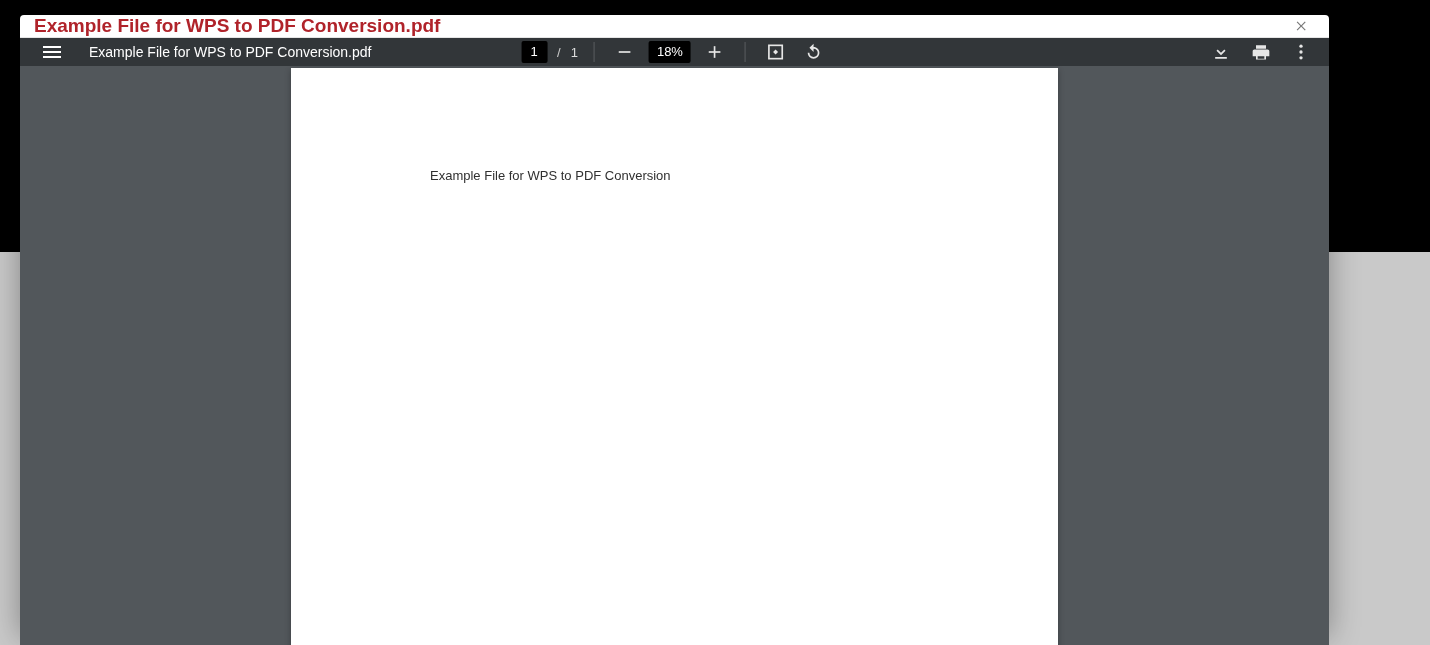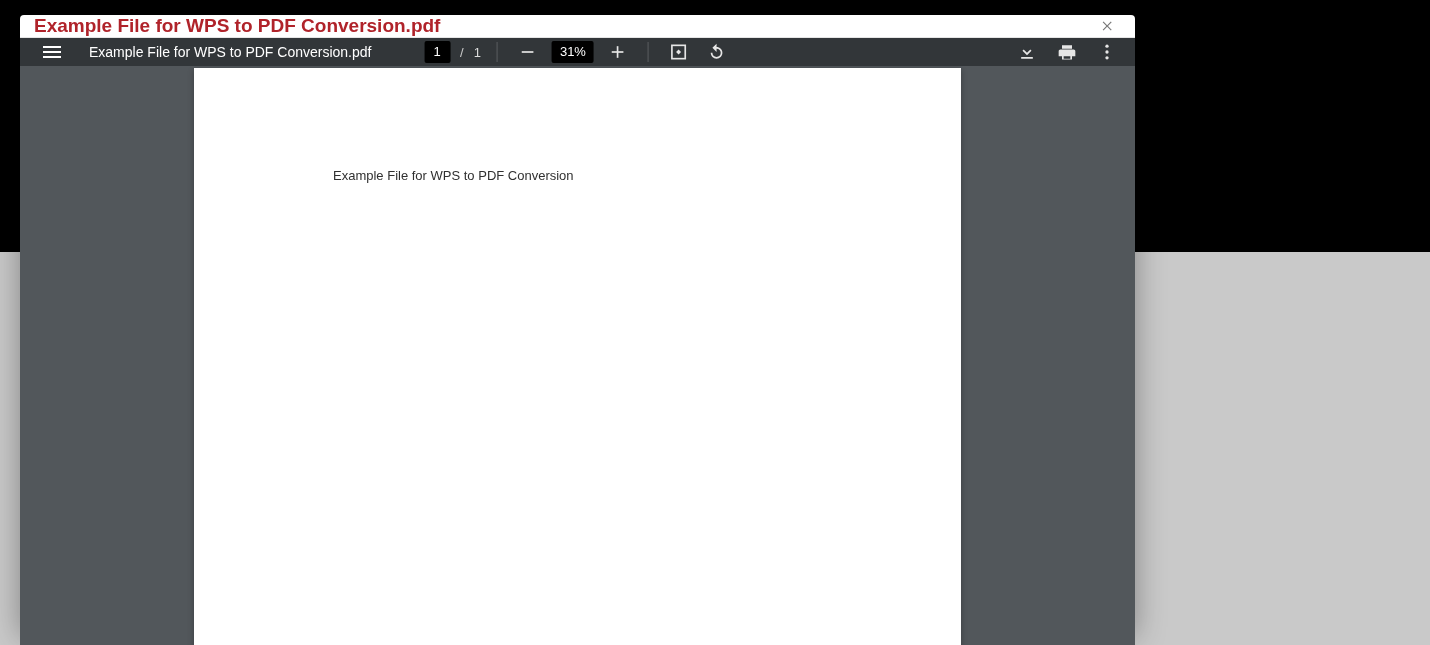--- a/index.html
+++ b/index.html
@@ -7,21 +7,21 @@
   body { background: #2a2a2a; position: relative; }
 
   
   .bg-stripe { position:absolute; left:0; right:0; background:#000; }
   .bg-stripe.top { top:0; height:252px; }
   .bg-gray { position:absolute; left:0; right:0; top:252px; bottom:0; background:#c9c9c9; }
 
   .modal {
     position: absolute;
     left: 20px; top: 15px;
-    width: 1115px; height: 614px;
+    width: 1309px; height: 614px;
     background: #fff;
     border-radius: 4px;
     box-shadow: 0 8px 30px rgba(0,0,0,0.35);
     display: flex; flex-direction: column;
   }
 
   .modal-header {
     height: 54px;
     padding: 0 14px;
     display: flex; align-items: center; justify-content: space-between;
@@ -90,21 +90,21 @@
     <div class="toolbar-center">
       <div class="page-box">1</div>
       <span class="page-sep">/</span>
       <span class="page-total">1</span>
       <div class="vdiv"></div>
       <div class="icon-btn">
         <svg viewBox="0 0 24 24">
             <rect x="5" y="11" width="14" height="2"></rect>
           </svg>
       </div>
-      <div class="zoom-box">31%</div>
+      <div class="zoom-box">18%</div>
       <div class="icon-btn">
         <svg viewBox="0 0 24 24">
             <rect x="5" y="11" width="14" height="2"></rect>
             <rect x="11" y="5" width="2" height="14"></rect>
           </svg>
       </div>
       <div class="vdiv"></div>
       <div class="icon-btn">
         <svg viewBox="0 0 24 24">
             <rect x="4" y="4" width="16" height="16" fill="none" stroke="#e6e6e6" stroke-width="2"></rect>

